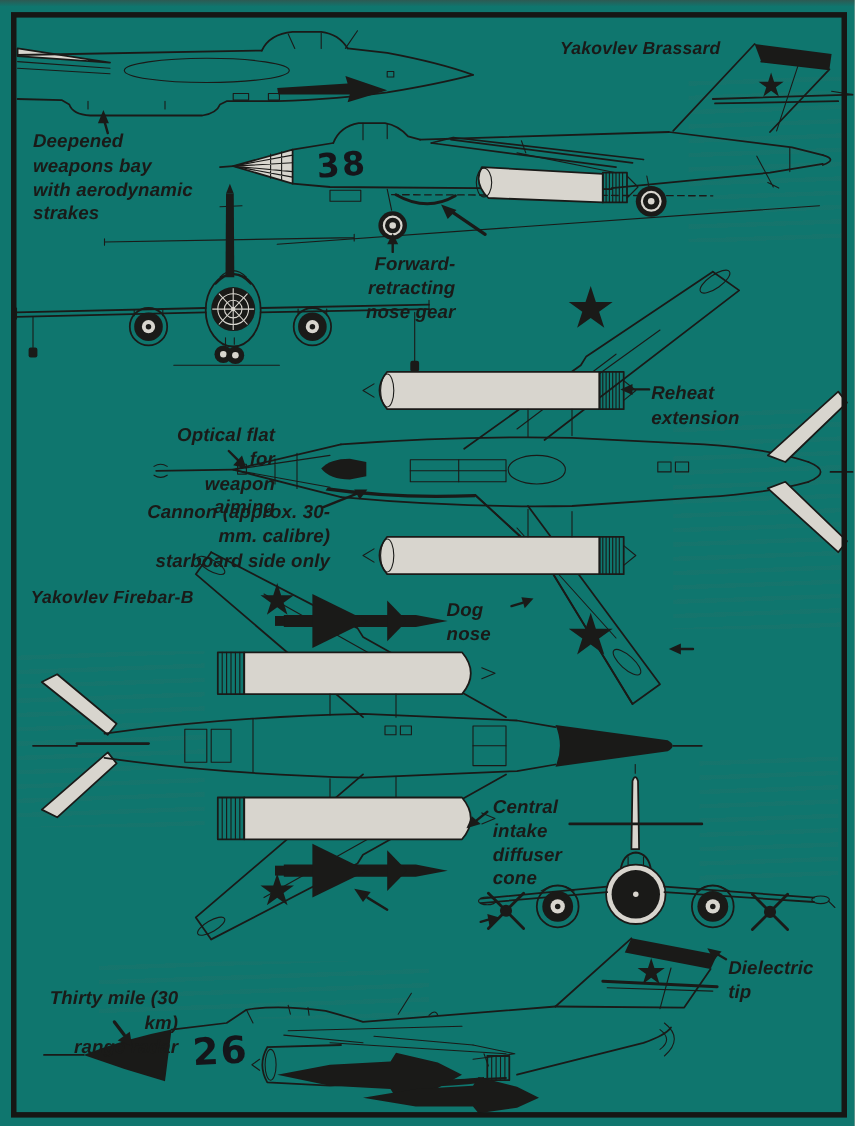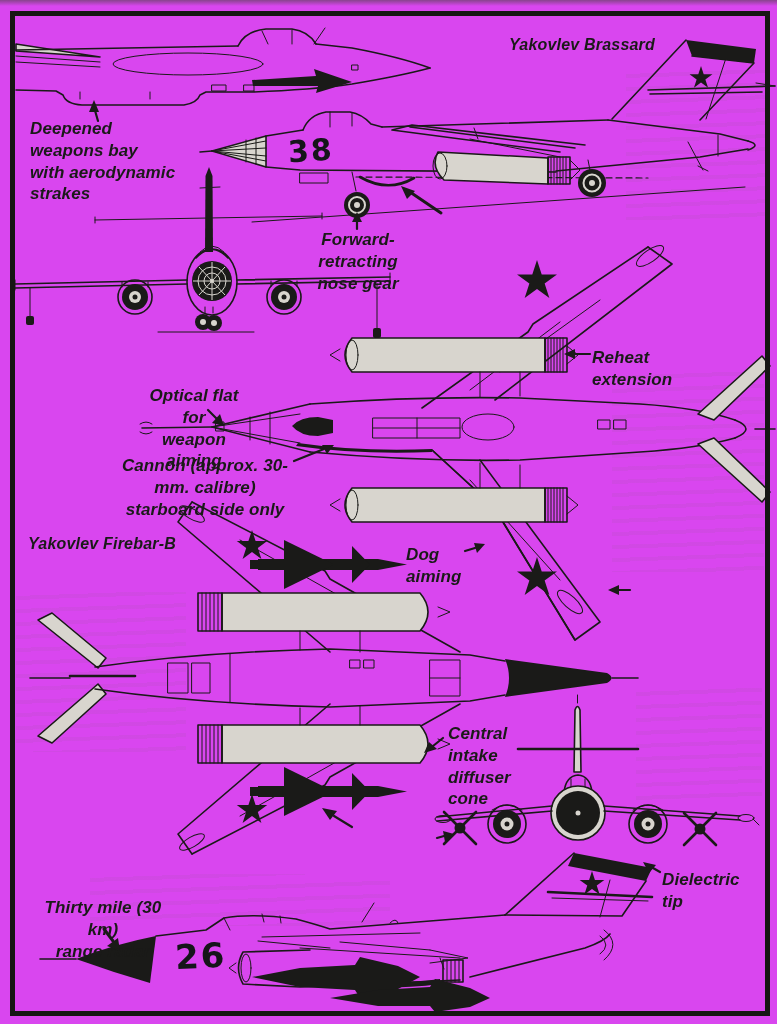--- a/index.html
+++ b/index.html
@@ -1,23 +1,23 @@
 <!DOCTYPE html>
 <html><head>
 <meta charset="utf-8">
 <style>
   html,body{margin:0;padding:0;background:#b8b4ac;}
-  #page{position:relative;width:777px;height:1024px;background:#d946ef;overflow:hidden;
+  #page{position:relative;width:777px;height:1024px;background:#0f766e;overflow:hidden;
         font-family:"Liberation Sans","DejaVu Sans",sans-serif;color:#1a1a18;}
   #frame{position:absolute;left:10px;top:11px;right:7px;bottom:8px;border:5px solid #161614;pointer-events:none;}
   #topedge{position:absolute;left:0;top:0;width:777px;height:6px;
            background:linear-gradient(180deg,rgba(70,66,60,.55),rgba(70,66,60,0));}
   .anno{position:absolute;font-weight:bold;font-style:italic;font-size:17px;line-height:1.28;
         white-space:pre-line;letter-spacing:.1px;}
-  .anno.c{text-align:center;}
+  .anno.c{text-align:right;}
   .title{position:absolute;font-weight:bold;font-style:italic;font-size:16px;letter-spacing:.2px;white-space:nowrap;}
   .acnum{position:absolute;font-weight:800;color:#15151a;letter-spacing:2px;
          font-family:"DejaVu Sans","Liberation Sans",sans-serif;}
   #num38{left:288px;top:133px;font-size:30px;transform:rotate(-4deg);}
   #num26{left:175px;top:936px;font-size:34px;transform:rotate(-3deg);}
   svg{position:absolute;left:0;top:0;}
   .draw{stroke:#1a1a18;stroke-width:1.6;fill:none;stroke-linecap:round;stroke-linejoin:round;}
   .thin{stroke-width:1;}
   .thick{stroke-width:2.6;}
   .paper{fill:#d8d5ce;}
@@ -358,21 +358,21 @@
 
   <div class="anno" style="left:30px;top:118px;width:155px">Deepened weapons bay
 with aerodynamic strakes</div>
   <div class="anno c" style="left:302px;top:229px;width:112px">Forward-retracting
 nose gear</div>
   <div class="anno" style="left:592px;top:347px;width:130px">Reheat extension</div>
   <div class="anno c" style="left:138px;top:385px;width:112px">Optical flat for
 weapon aiming</div>
   <div class="anno c" style="left:110px;top:455px;width:190px">Cannon (approx. 30-mm. calibre)
 starboard side only</div>
-  <div class="anno" style="left:406px;top:544px;width:70px">Dog aiming</div>
+  <div class="anno" style="left:406px;top:544px;width:70px">Dog nose</div>
   <div class="anno" style="left:448px;top:723px;width:100px">Central intake
 diffuser cone</div>
   <div class="anno" style="left:662px;top:869px;width:90px">Dielectric tip</div>
   <div class="anno c" style="left:44px;top:897px;width:118px">Thirty mile (30 km)
 range radar</div>
 
   <div class="acnum" id="num38">38</div>
   <div class="acnum" id="num26">26</div>
 
   <div id="frame"></div>

